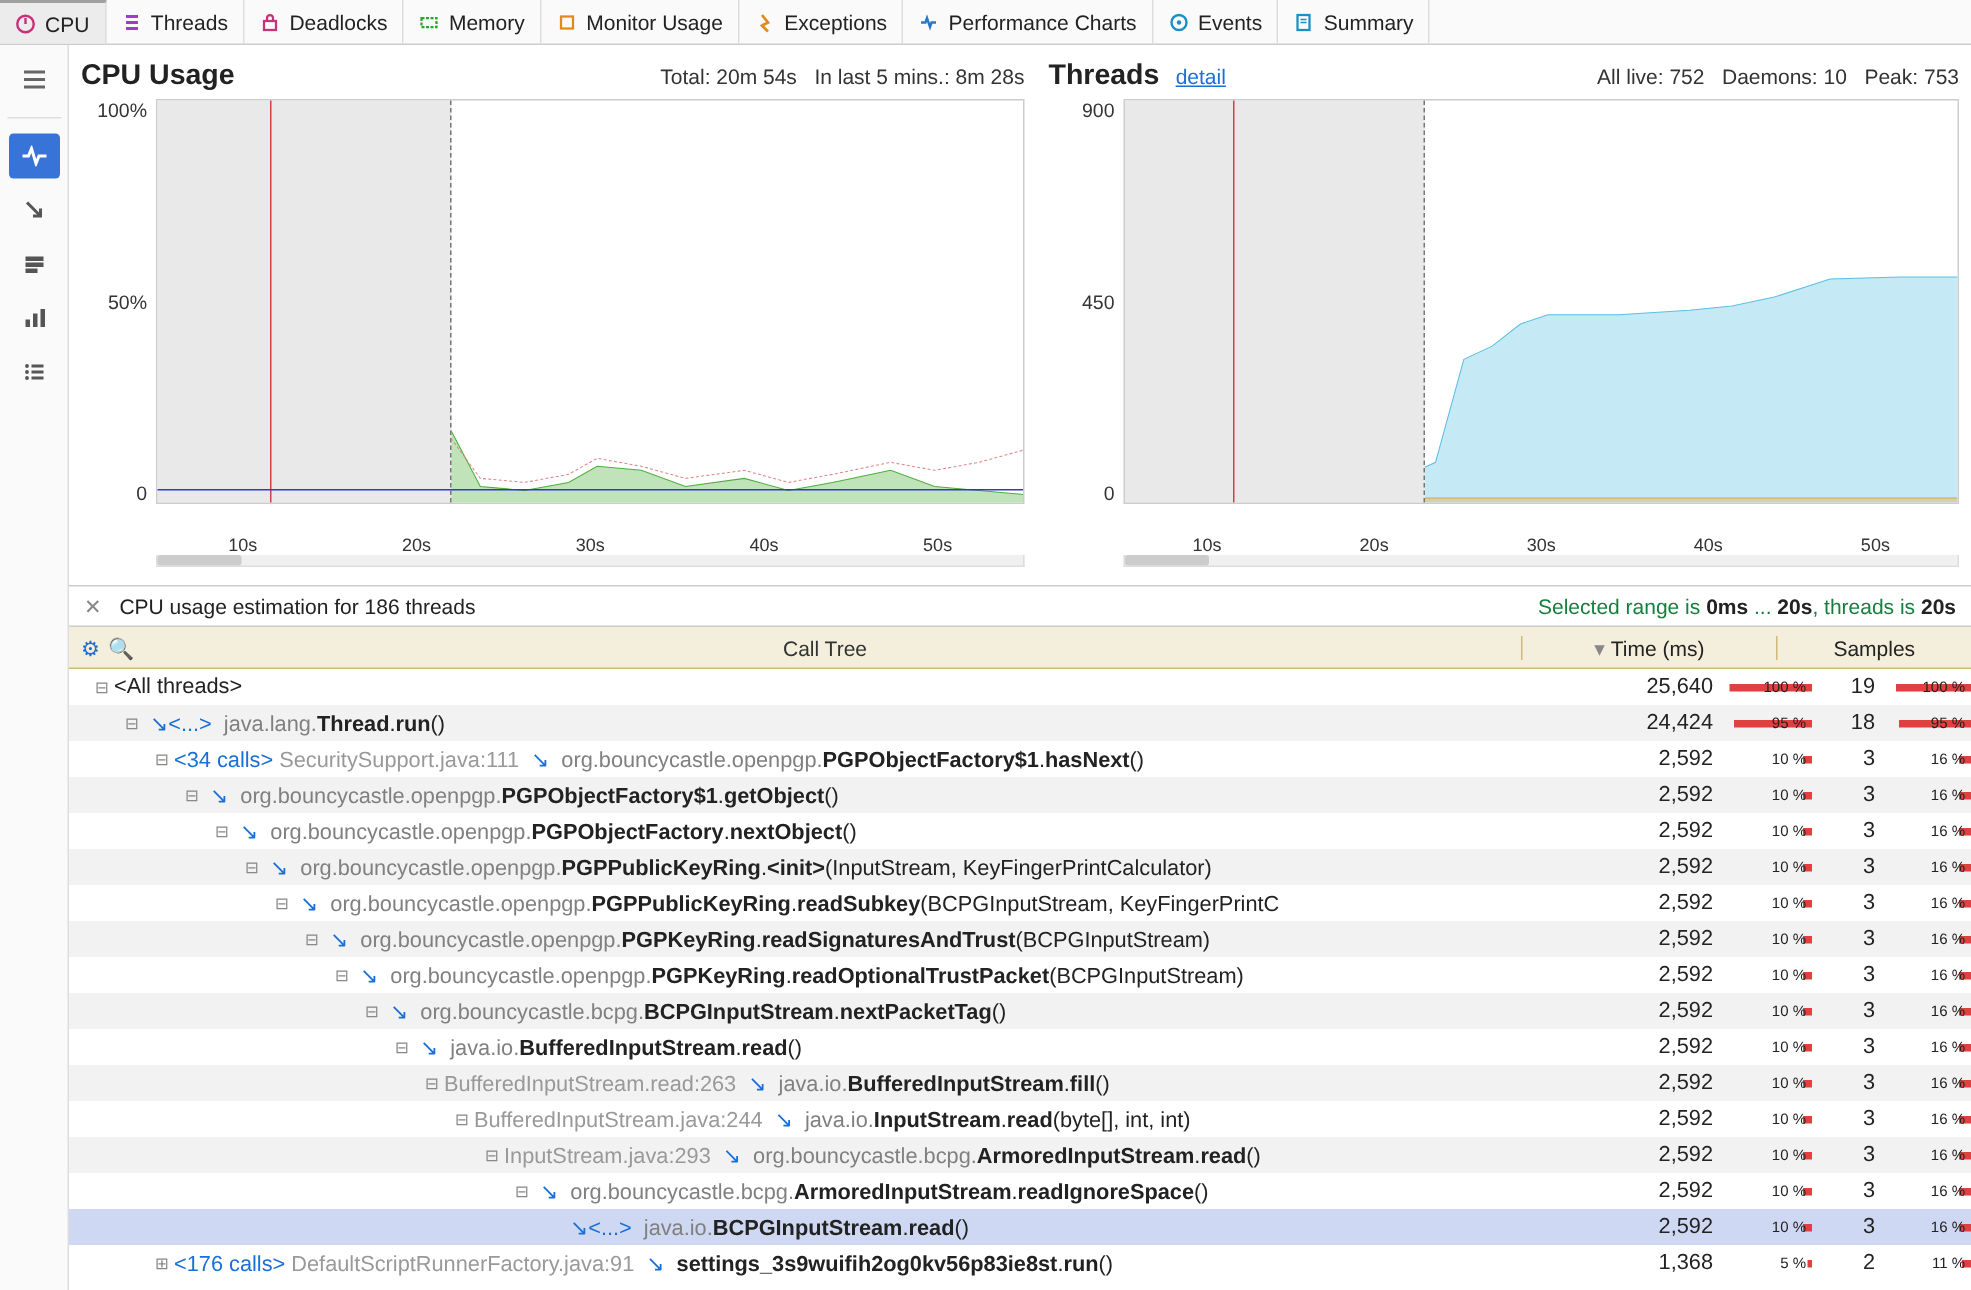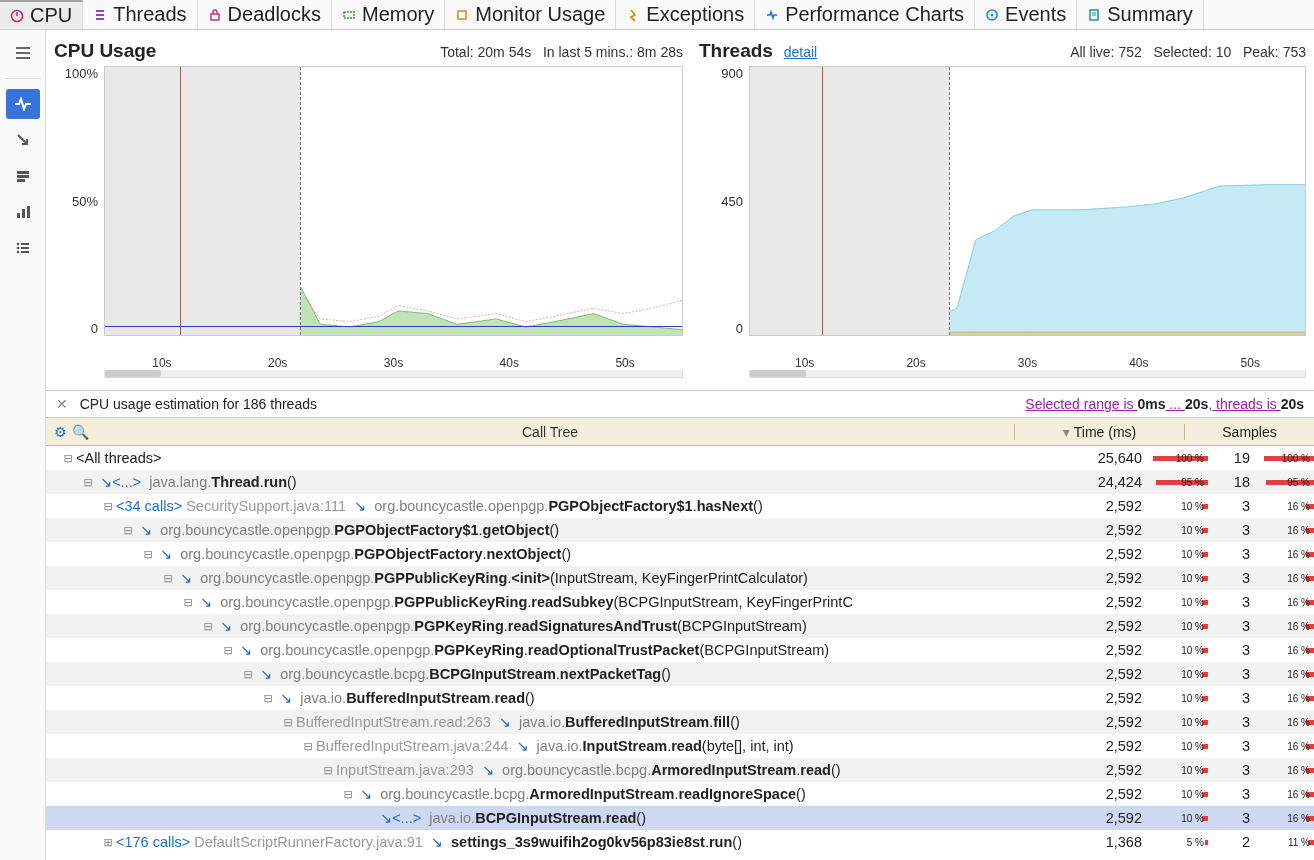--- a/index.html
+++ b/index.html
@@ -1,19 +1,19 @@
 <!DOCTYPE html>
 <html><head>
 <meta charset="utf-8">
 <style>
 * { box-sizing: border-box; margin: 0; padding: 0; }
 body { font-family: "Segoe UI", Arial, sans-serif; font-size: 13px; color: #222; background: #fff; overflow: hidden; }
 .root { width: 1314px; height: 860px; display: flex; flex-direction: column; }
 
-.tabbar { display: flex; align-items: center; height: 30px; border-bottom: 1px solid #ccc; background: #fafafa; font-size: 20px; }
+.tabbar { display: flex; align-items: center; height: 30px; border-bottom: 1px solid #ccc; background: #fafafa; font-size: 14px; }
 .tabbar .tab { display: flex; align-items: center; padding: 4px 10px; border-right: 1px solid #ddd; cursor: pointer; height: 100%; }
 .tabbar .tab.active { background: #ececec; border-top: 2px solid #a0a0a0; }
 .tabbar .tab .ico { margin-right: 6px; display: inline-flex; }
 
 .main { display: flex; flex: 1; min-height: 0; }
 .vsidebar { width: 46px; border-right: 1px solid #ddd; background: #fafafa; display: flex; flex-direction: column; align-items: center; padding-top: 8px; gap: 6px; }
 .vsidebar .sbtn { width: 34px; height: 30px; display: flex; align-items: center; justify-content: center; border-radius: 3px; cursor: pointer; }
 .vsidebar .sbtn.active { background: #3874d8; }
 .vsidebar .sep { width: 80%; border-top: 1px solid #ddd; margin: 4px 0; }
 
@@ -34,21 +34,21 @@
 .plot .selband { position:absolute; top:0; bottom:0; left:0; background:#e9e9e9; border-right:1px dashed #777; }
 .plot .vmarker { position:absolute; top:0; bottom:0; width:1px; background:#c44; }
 .plot .baseline { position:absolute; left:0; right:0; bottom:8px; border-top:1px solid #2e3cc5; }
 .xlabels { display:flex; justify-content:space-around; font-size:12px; color:#333; padding-left:50px; }
 
 .plotbar { height:8px; background:#f0f0f0; margin-left:50px; border:1px solid #ddd; border-top:none; position:relative;}
 .plotbar .thumb{position:absolute; top:0; bottom:0; left:0; width:56px; background:#ccc; border-radius:2px;}
 
 .estbar { display:flex; align-items:center; justify-content:space-between; height:28px; border-top:1px solid #ccc; border-bottom:1px solid #ccc; padding:0 10px; font-size:14px; background:#fff;}
 .estbar .xx { color:#888; margin-right:8px; cursor:pointer;}
-.estbar .rng .gray{color:#a21caf;text-decoration:underline;}
+.estbar .rng .gray{color:#15803d;}
 .estbar b{font-weight:700;}
 
 .treehdr { display:flex; height:28px; background:#f4efdc; border-bottom:1px solid #cdb97a; align-items:center; font-size:14px;}
 .treehdr .opts { width:40px; display:flex; gap:6px; padding-left:8px;}
 .treehdr .colmain { flex:1; text-align:center; font-weight:400; color:#333;}
 .treehdr .colt { width:170px; text-align:center; border-left:1px solid #cdb97a; display:flex; align-items:center; justify-content:center; gap:4px;}
 .treehdr .cols { width:130px; text-align:center; border-left:1px solid #cdb97a;}
 
 .tree { flex:1; overflow:auto; font-size:14.5px; }
 .row { display:flex; align-items:center; height:24px; white-space:nowrap; }
@@ -272,21 +272,21 @@
 
       <div class="chartpanel right">
         <div class="ctitlebar">
           <div>
             <span class="ctitle">Threads</span>
             &nbsp;&nbsp;<a href="#" class="cstats" style="color:#1a6fd6;">detail</a>
           </div>
           <div class="cstats">
             <span>All live:</span>
             <span>752</span>&nbsp;&nbsp;
-            <span>Selected:</span>
+            <span>Daemons:</span>
             <span>10</span>&nbsp;&nbsp;
             <span>Peak:</span>
             <span>753</span>
           </div>
         </div>
         <span class="gear">
           <svg width="16" height="16" viewBox="0 0 16 16">
                 <circle cx="8" cy="8" r="3" fill="none" stroke="#bbb" stroke-width="1.4"></circle>
                 <g stroke="#bbb" stroke-width="1.4">
                   <line x1="8" y1="1" x2="8" y2="3"></line>

